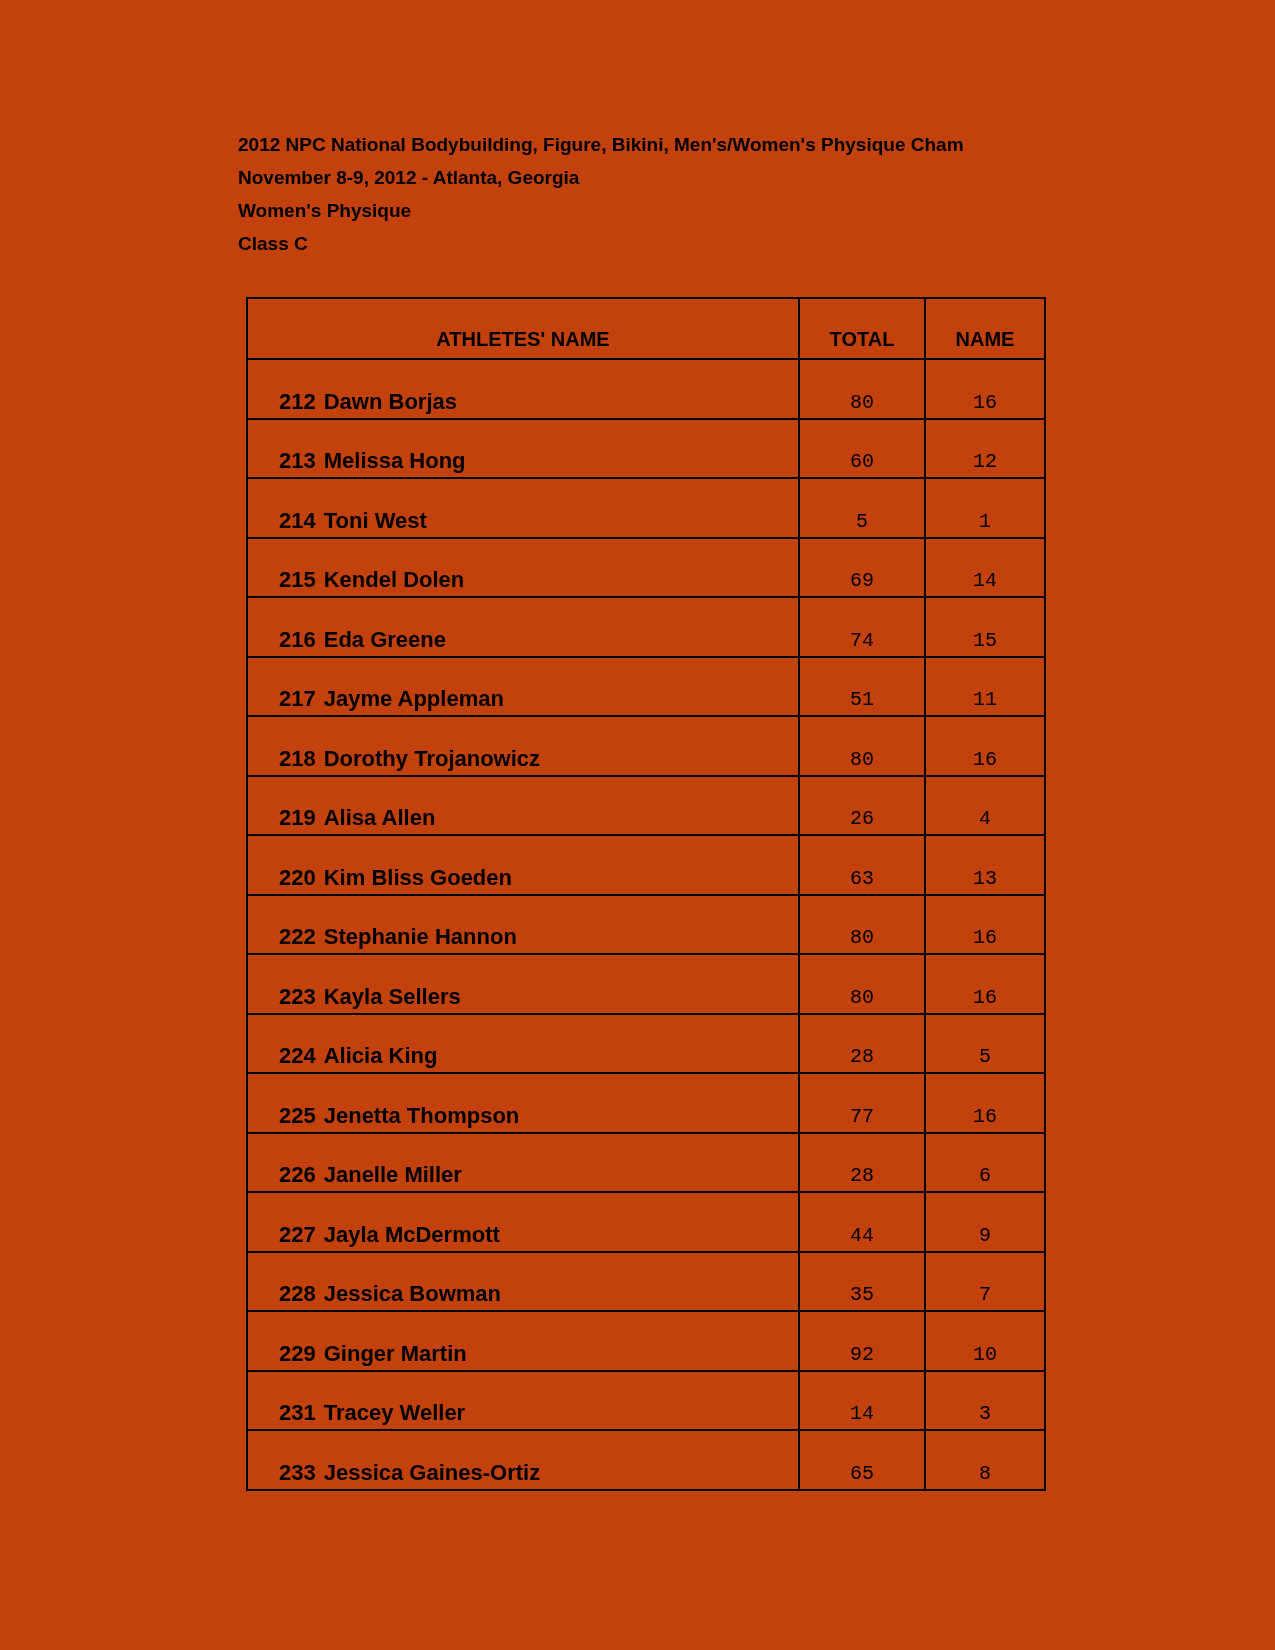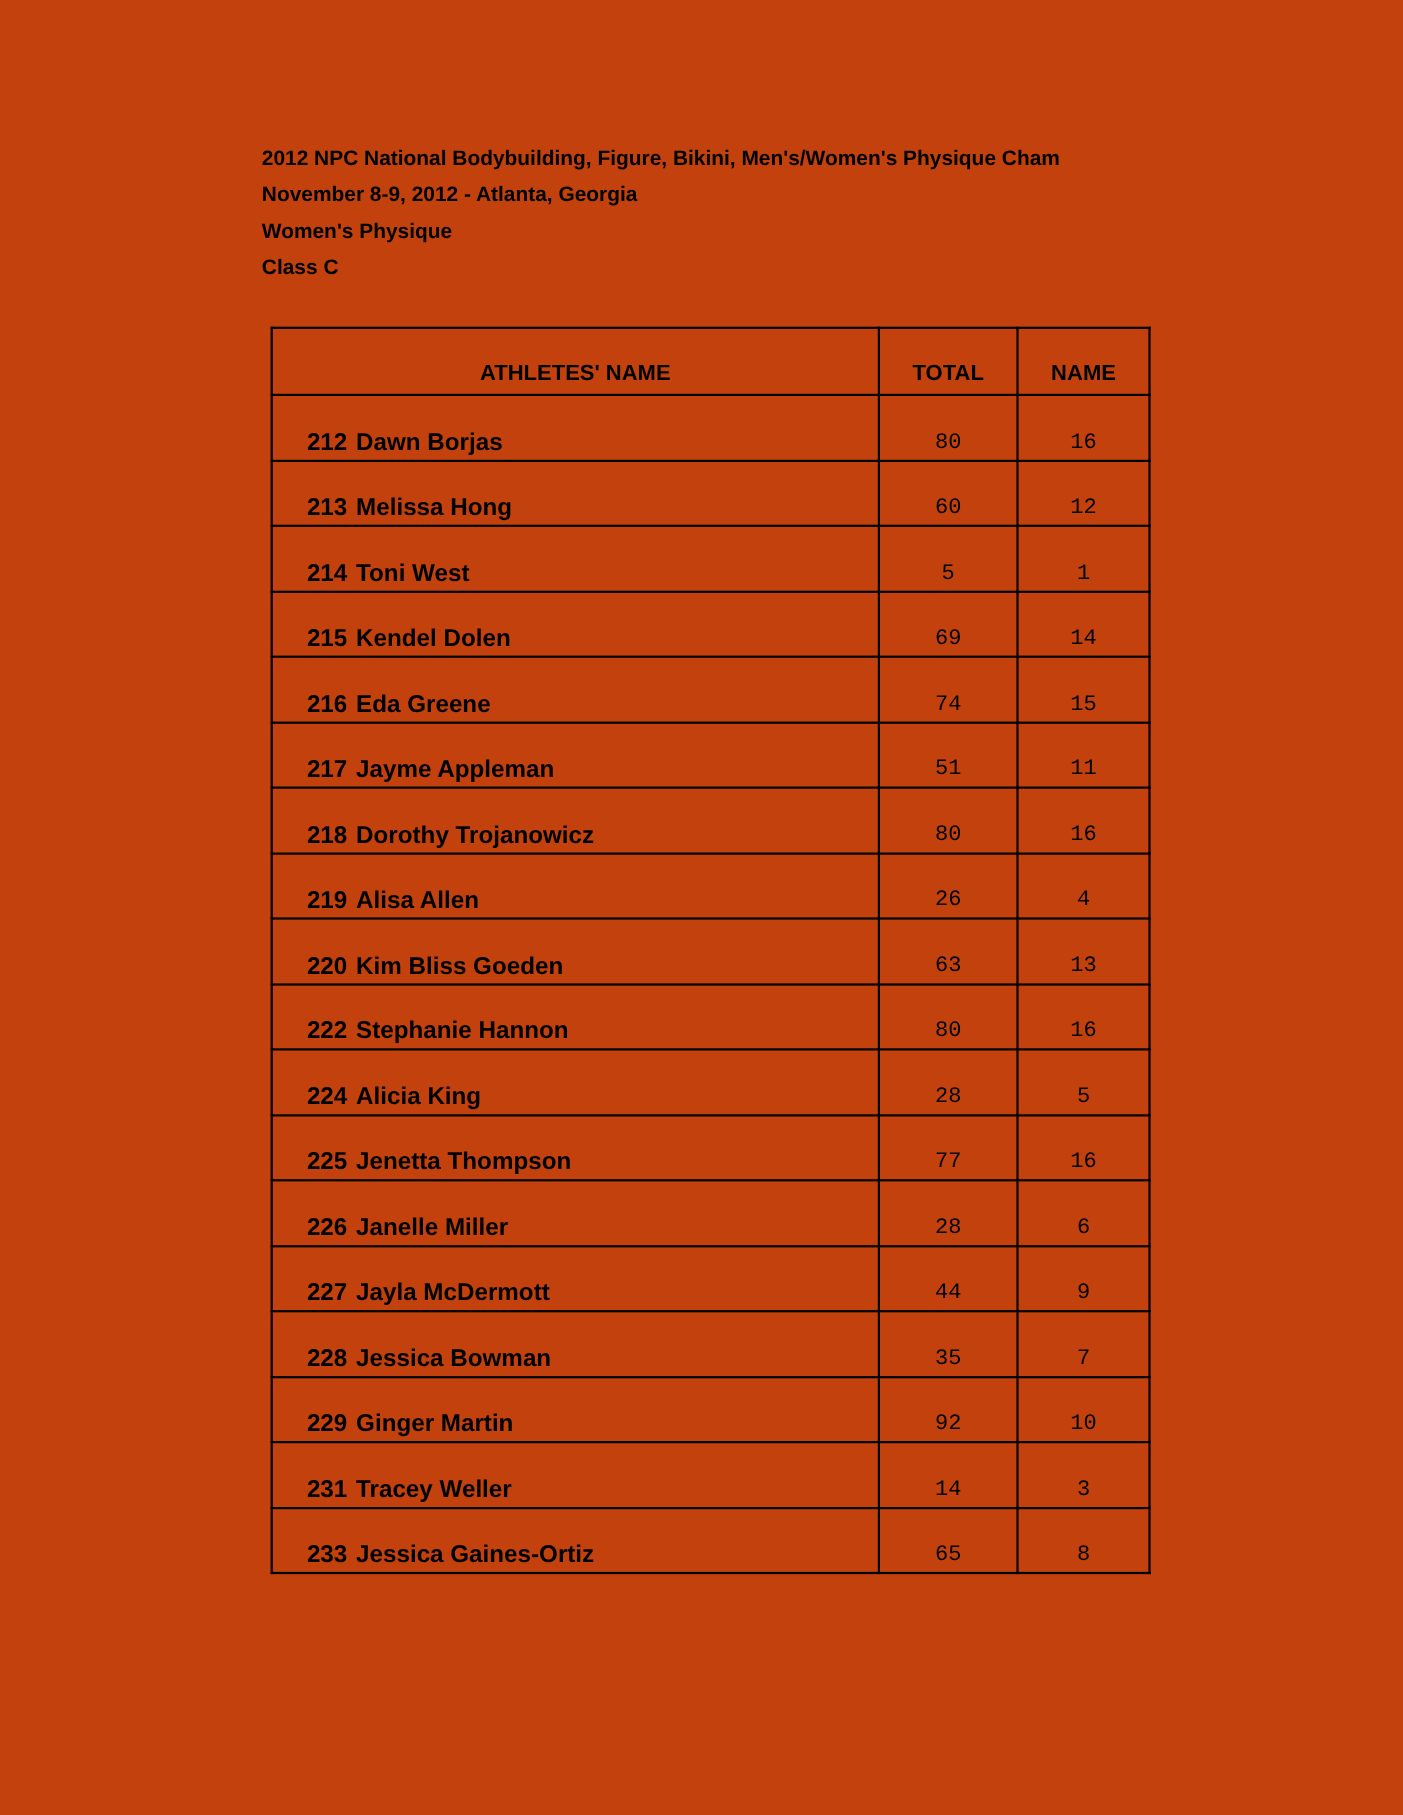--- a/index.html
+++ b/index.html
@@ -173,20 +173,27 @@
   </tr>
 
   <tr>
     <td class="name-cell">
       <span class="athlete-num">222</span><span class="athlete-name">Stephanie Hannon</span>
     </td>
     <td class="num-cell">80</td>
     <td class="num-cell">16</td>
   </tr>
 
+  <tr>
+    <td class="name-cell">
+      <span class="athlete-num">223</span><span class="athlete-name">Kayla Sellers</span>
+    </td>
+    <td class="num-cell">80</td>
+    <td class="num-cell">16</td>
+  </tr>
 
   <tr>
     <td class="name-cell">
       <span class="athlete-num">224</span><span class="athlete-name">Alicia King</span>
     </td>
     <td class="num-cell">28</td>
     <td class="num-cell">5</td>
   </tr>
 
   <tr>

